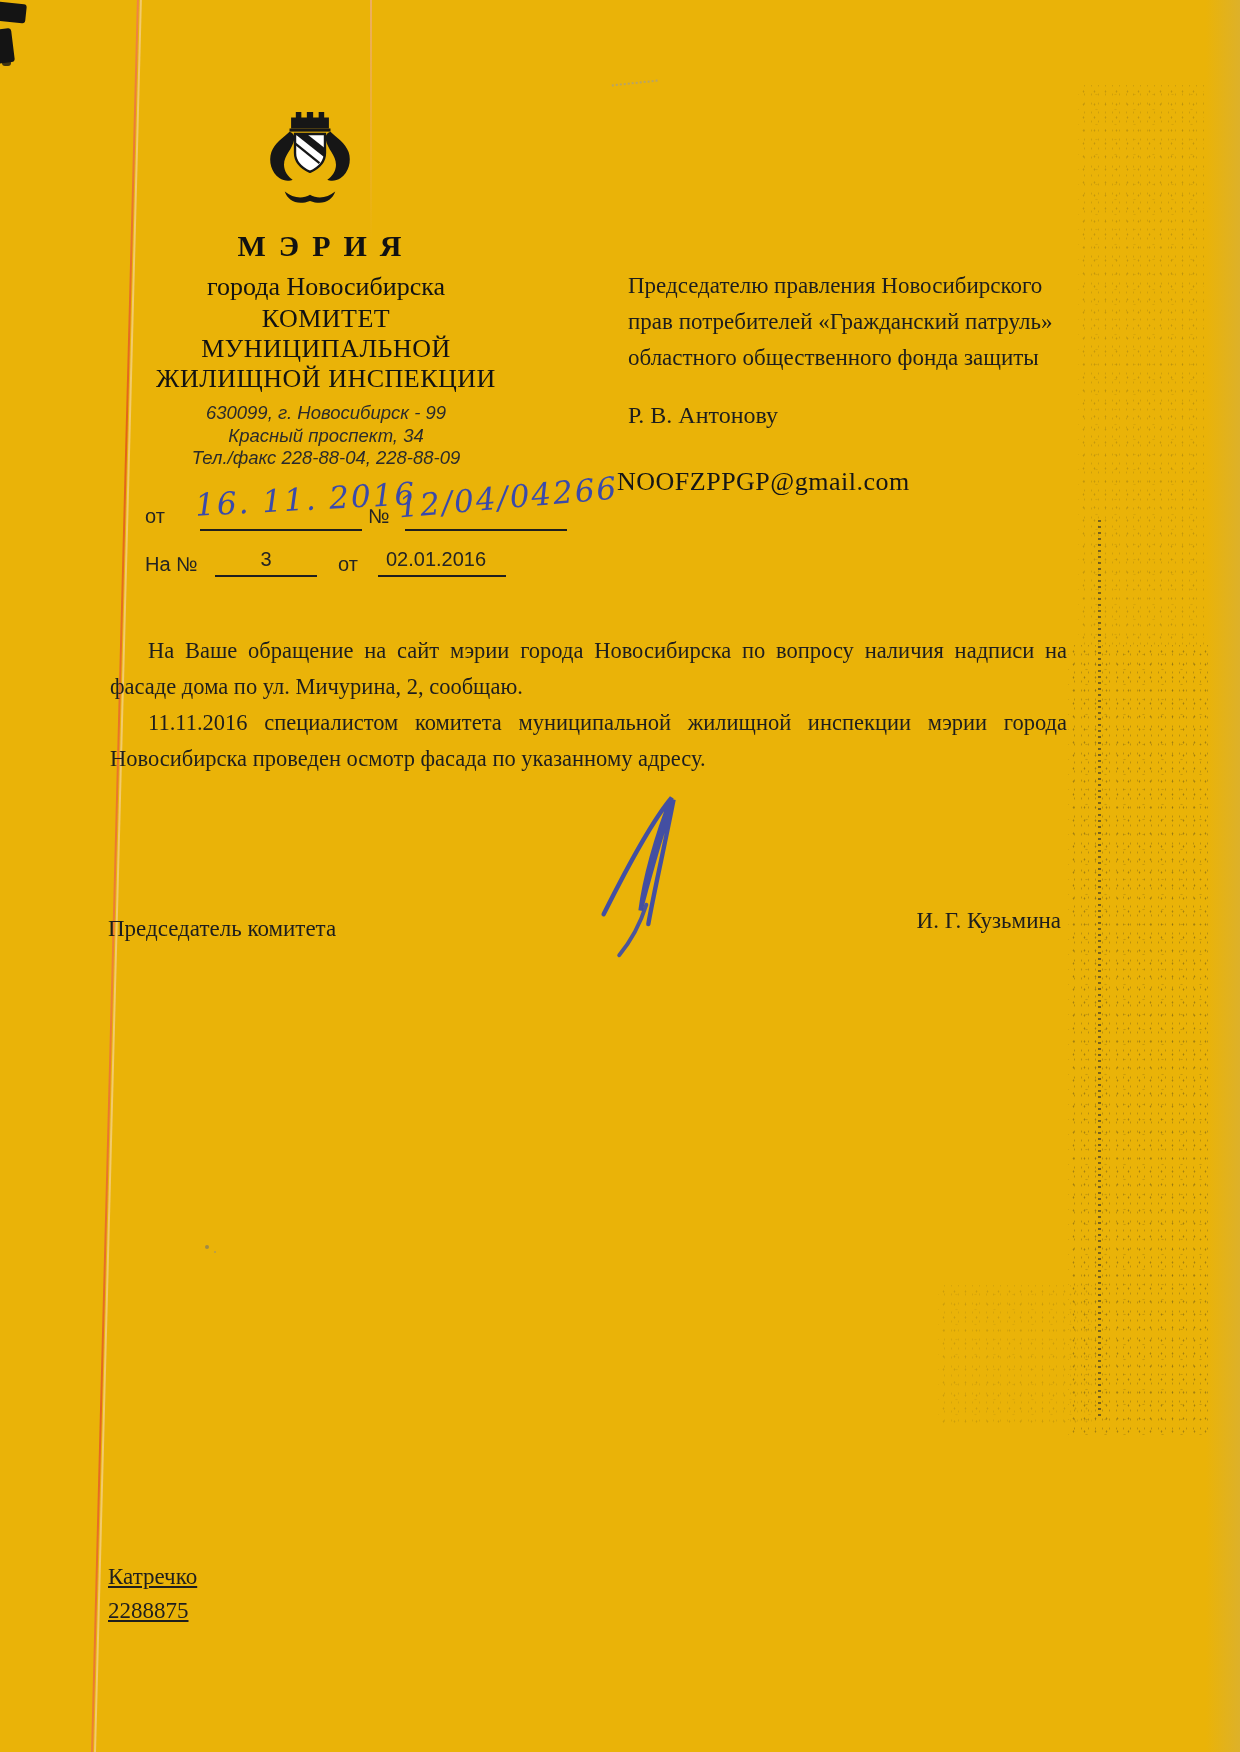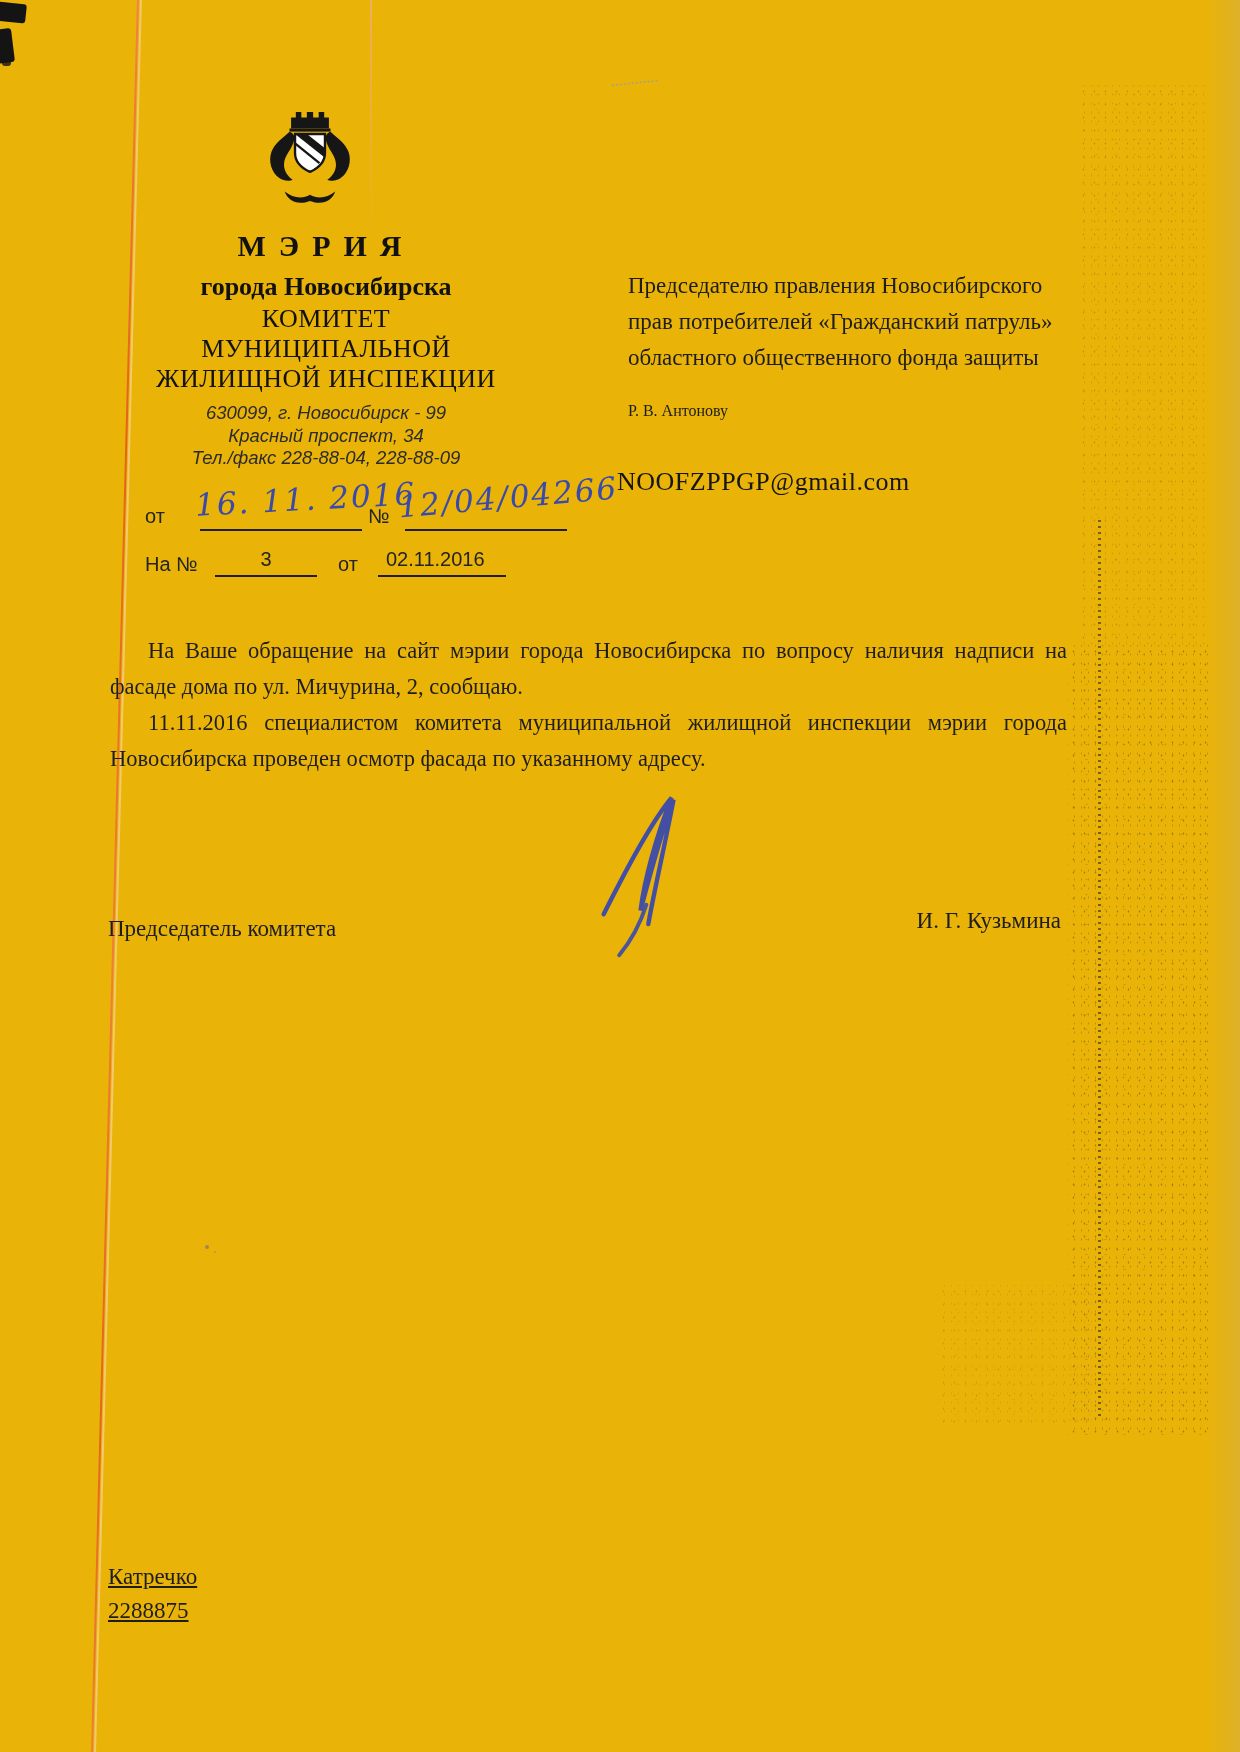--- a/index.html
+++ b/index.html
@@ -49,37 +49,37 @@
     background:repeating-linear-gradient(180deg,#2a2a2a 0 2px, transparent 2px 6px);
   }
   .edge-shade {
     position:absolute; right:0; top:0; width:34px; height:100%;
     background:linear-gradient(90deg, rgba(175,170,160,0), rgba(175,170,160,.22));
   }
   
   .crest { position:absolute; left:262px; top:108px; }
   .hdr { position:absolute; left:140px; top:226px; width:372px; text-align:center; color:#121212; }
   .hdr-title { font-weight:bold; font-size:30px; letter-spacing:13px; line-height:40px; }
-  .hdr-sub   { font-weight:bold; font-size:26px; line-height:34px; margin-top:4px; }
+  .hdr-sub   { font-weight:normal; font-size:26px; line-height:34px; margin-top:4px; }
   .hdr-dept  { font-size:26px; line-height:30px; letter-spacing:.5px; }
   .hdr-addr  { font-family:"Liberation Sans", sans-serif; font-size:18.5px; line-height:22.5px; color:#2b2b2b; }
   .hdr-addr-group { margin-top:8px;font-style:italic; }
   
   .ref-row { position:absolute; left:140px; width:470px; height:48px; font-family:"Liberation Sans", sans-serif; font-size:20px; color:#242424; }
   .row1 { top:490px; } .row2 { top:545px; }
   .ref-label { position:absolute; top:15px; }
   .uline { position:absolute; border-bottom:2.5px solid #1f1f1f; height:2px; }
   .hw {
     position:absolute; font-family:"DejaVu Serif", serif; font-style:italic;
     color:#3a4aab; font-size:31px; letter-spacing:2px; white-space:nowrap;
   }
   .ref-val { position:absolute; top:2px; }
   
   .rcp { position:absolute; left:628px; top:268px; width:432px; font-size:23px; line-height:36px; color:#1d1d1d; }
-  .rcp-name  { position:absolute; left:628px; top:402px; font-size:16px; color:#1d1d1d; }
+  .rcp-name  { position:absolute; left:628px; top:402px; font-size:24px; color:#1d1d1d; }
   .rcp-email { position:absolute; left:617px; top:467px; font-size:26px; letter-spacing:.5px; color:#161616; }
   
   .body-text { position:absolute; left:110px; top:633px; width:957px; font-size:22.5px; line-height:36px; text-align:justify; color:#1e1e1e; }
   .body-text p { text-indent:38px; margin:0; }
   
   .sig-title { position:absolute; left:108px;  top:908px; font-size:23px; color:#1d1d1d;margin-top:8px; }
   .sig-name  { position:absolute; left:883px;  top:908px; width:178px; text-align:right; font-size:23px; color:#1d1d1d; }
   .sig-mark  { position:absolute; left:586px;  top:790px; }
   
   .footer { position:absolute; left:108px; top:1560px; font-size:23px; line-height:34px; color:#1e1e1e;text-decoration:underline; }
@@ -137,21 +137,21 @@
     <span class="uline" style="left:265px; top:39px; width:162px;"></span>
     <span class="hw" style="left:258px; top:-11px; transform:rotate(-5deg);">12/04/04266</span>
   </div>
 
   <div class="ref-row row2">
     <span class="ref-label" style="left:5px; top:8px;">На №</span>
     <span class="uline" style="left:75px; top:30px; width:102px;"></span>
     <span class="ref-val" style="left:75px; width:102px; text-align:center; top:3px;">3</span>
     <span class="ref-label" style="left:198px; top:8px;">от</span>
     <span class="uline" style="left:238px; top:30px; width:128px;"></span>
-    <span class="ref-val" style="left:246px; top:3px;">02.11.2016</span>
+    <span class="ref-val" style="left:246px; top:3px;">02.01.2016</span>
   </div>
 
   <div class="rcp">
     <div>Председателю правления Новосибирского</div>
     <div>прав потребителей «Гражданский патруль»</div>
     <div>областного общественного фонда защиты</div>
   </div>
   <div class="rcp-name">Р. В. Антонову</div>
   <div class="rcp-email">NOOFZPPGP@gmail.com</div>
 

